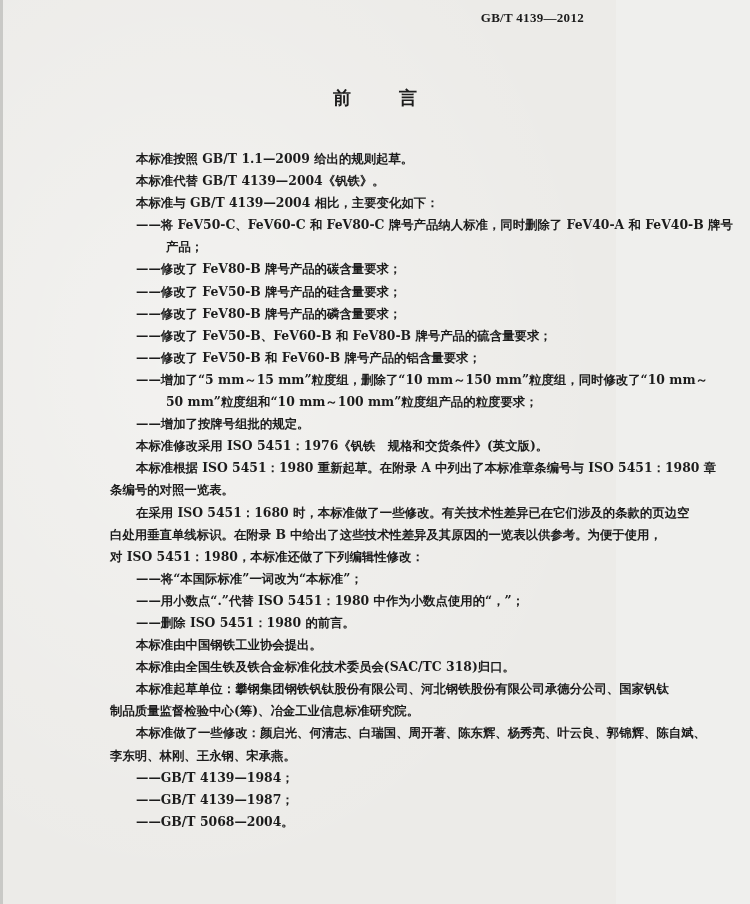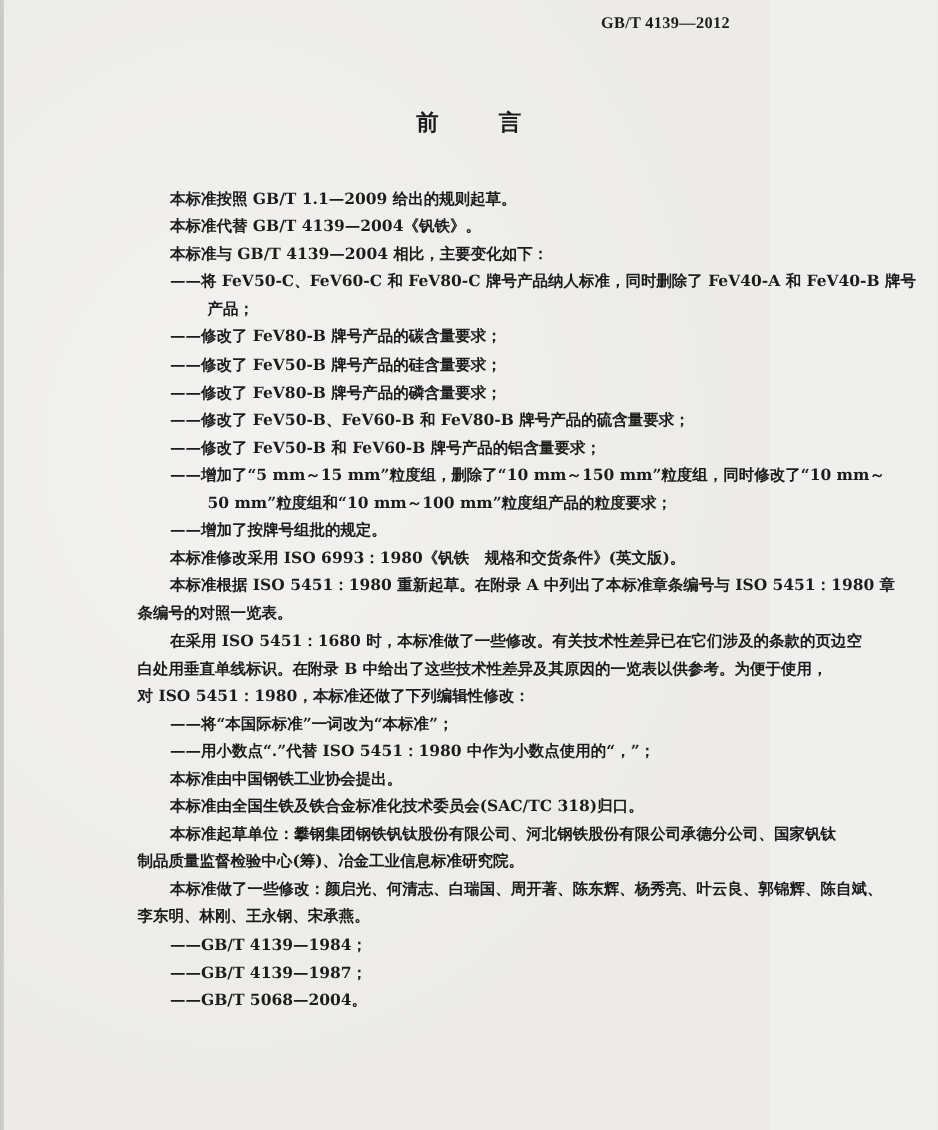--- a/index.html
+++ b/index.html
@@ -53,28 +53,29 @@
     <div class="line p">——将 FeV50-C、FeV60-C 和 FeV80-C 牌号产品纳人标准，同时删除了 FeV40-A 和 FeV40-B 牌号</div>
     <div class="line dc">产品；</div>
     <div class="line p">——修改了 FeV80-B 牌号产品的碳含量要求；</div>
     <div class="line p">——修改了 FeV50-B 牌号产品的硅含量要求；</div>
     <div class="line p">——修改了 FeV80-B 牌号产品的磷含量要求；</div>
     <div class="line p">——修改了 FeV50-B、FeV60-B 和 FeV80-B 牌号产品的硫含量要求；</div>
     <div class="line p">——修改了 FeV50-B 和 FeV60-B 牌号产品的铝含量要求；</div>
     <div class="line p">——增加了“5 mm～15 mm”粒度组，删除了“10 mm～150 mm”粒度组，同时修改了“10 mm～</div>
     <div class="line dc">50 mm”粒度组和“10 mm～100 mm”粒度组产品的粒度要求；</div>
     <div class="line p">——增加了按牌号组批的规定。</div>
-    <div class="line p">本标准修改采用 ISO 6993：1980《钒铁　规格和交货条件》(英文版)。</div>
+    <div class="line p">本标准修改采用 ISO 5451：1976《钒铁　规格和交货条件》(英文版)。</div>
     <div class="line p">本标准根据 ISO 5451：1980 重新起草。在附录 A 中列出了本标准章条编号与 ISO 5451：1980 章</div>
     <div class="line l0">条编号的对照一览表。</div>
     <div class="line p">在采用 ISO 5451：1680 时，本标准做了一些修改。有关技术性差异已在它们涉及的条款的页边空</div>
     <div class="line l0">白处用垂直单线标识。在附录 B 中给出了这些技术性差异及其原因的一览表以供参考。为便于使用，</div>
     <div class="line l0">对 ISO 5451：1980，本标准还做了下列编辑性修改：</div>
     <div class="line p">——将“本国际标准”一词改为“本标准”；</div>
     <div class="line p">——用小数点“.”代替 ISO 5451：1980 中作为小数点使用的“，”；</div>
+    <div class="line p">——删除 ISO 5451：1980 的前言。</div>
     <div class="line p">本标准由中国钢铁工业协会提出。</div>
     <div class="line p">本标准由全国生铁及铁合金标准化技术委员会(SAC/TC 318)归口。</div>
     <div class="line p">本标准起草单位：攀钢集团钢铁钒钛股份有限公司、河北钢铁股份有限公司承德分公司、国家钒钛</div>
     <div class="line l0">制品质量监督检验中心(筹)、冶金工业信息标准研究院。</div>
     <div class="line p">本标准做了一些修改：颜启光、何清志、白瑞国、周开著、陈东辉、杨秀亮、叶云良、郭锦辉、陈自斌、</div>
     <div class="line l0">李东明、林刚、王永钢、宋承燕。</div>
     <div class="line p">——GB/T 4139—1984；</div>
     <div class="line p">——GB/T 4139—1987；</div>
     <div class="line p">——GB/T 5068—2004。</div>
   </div>

